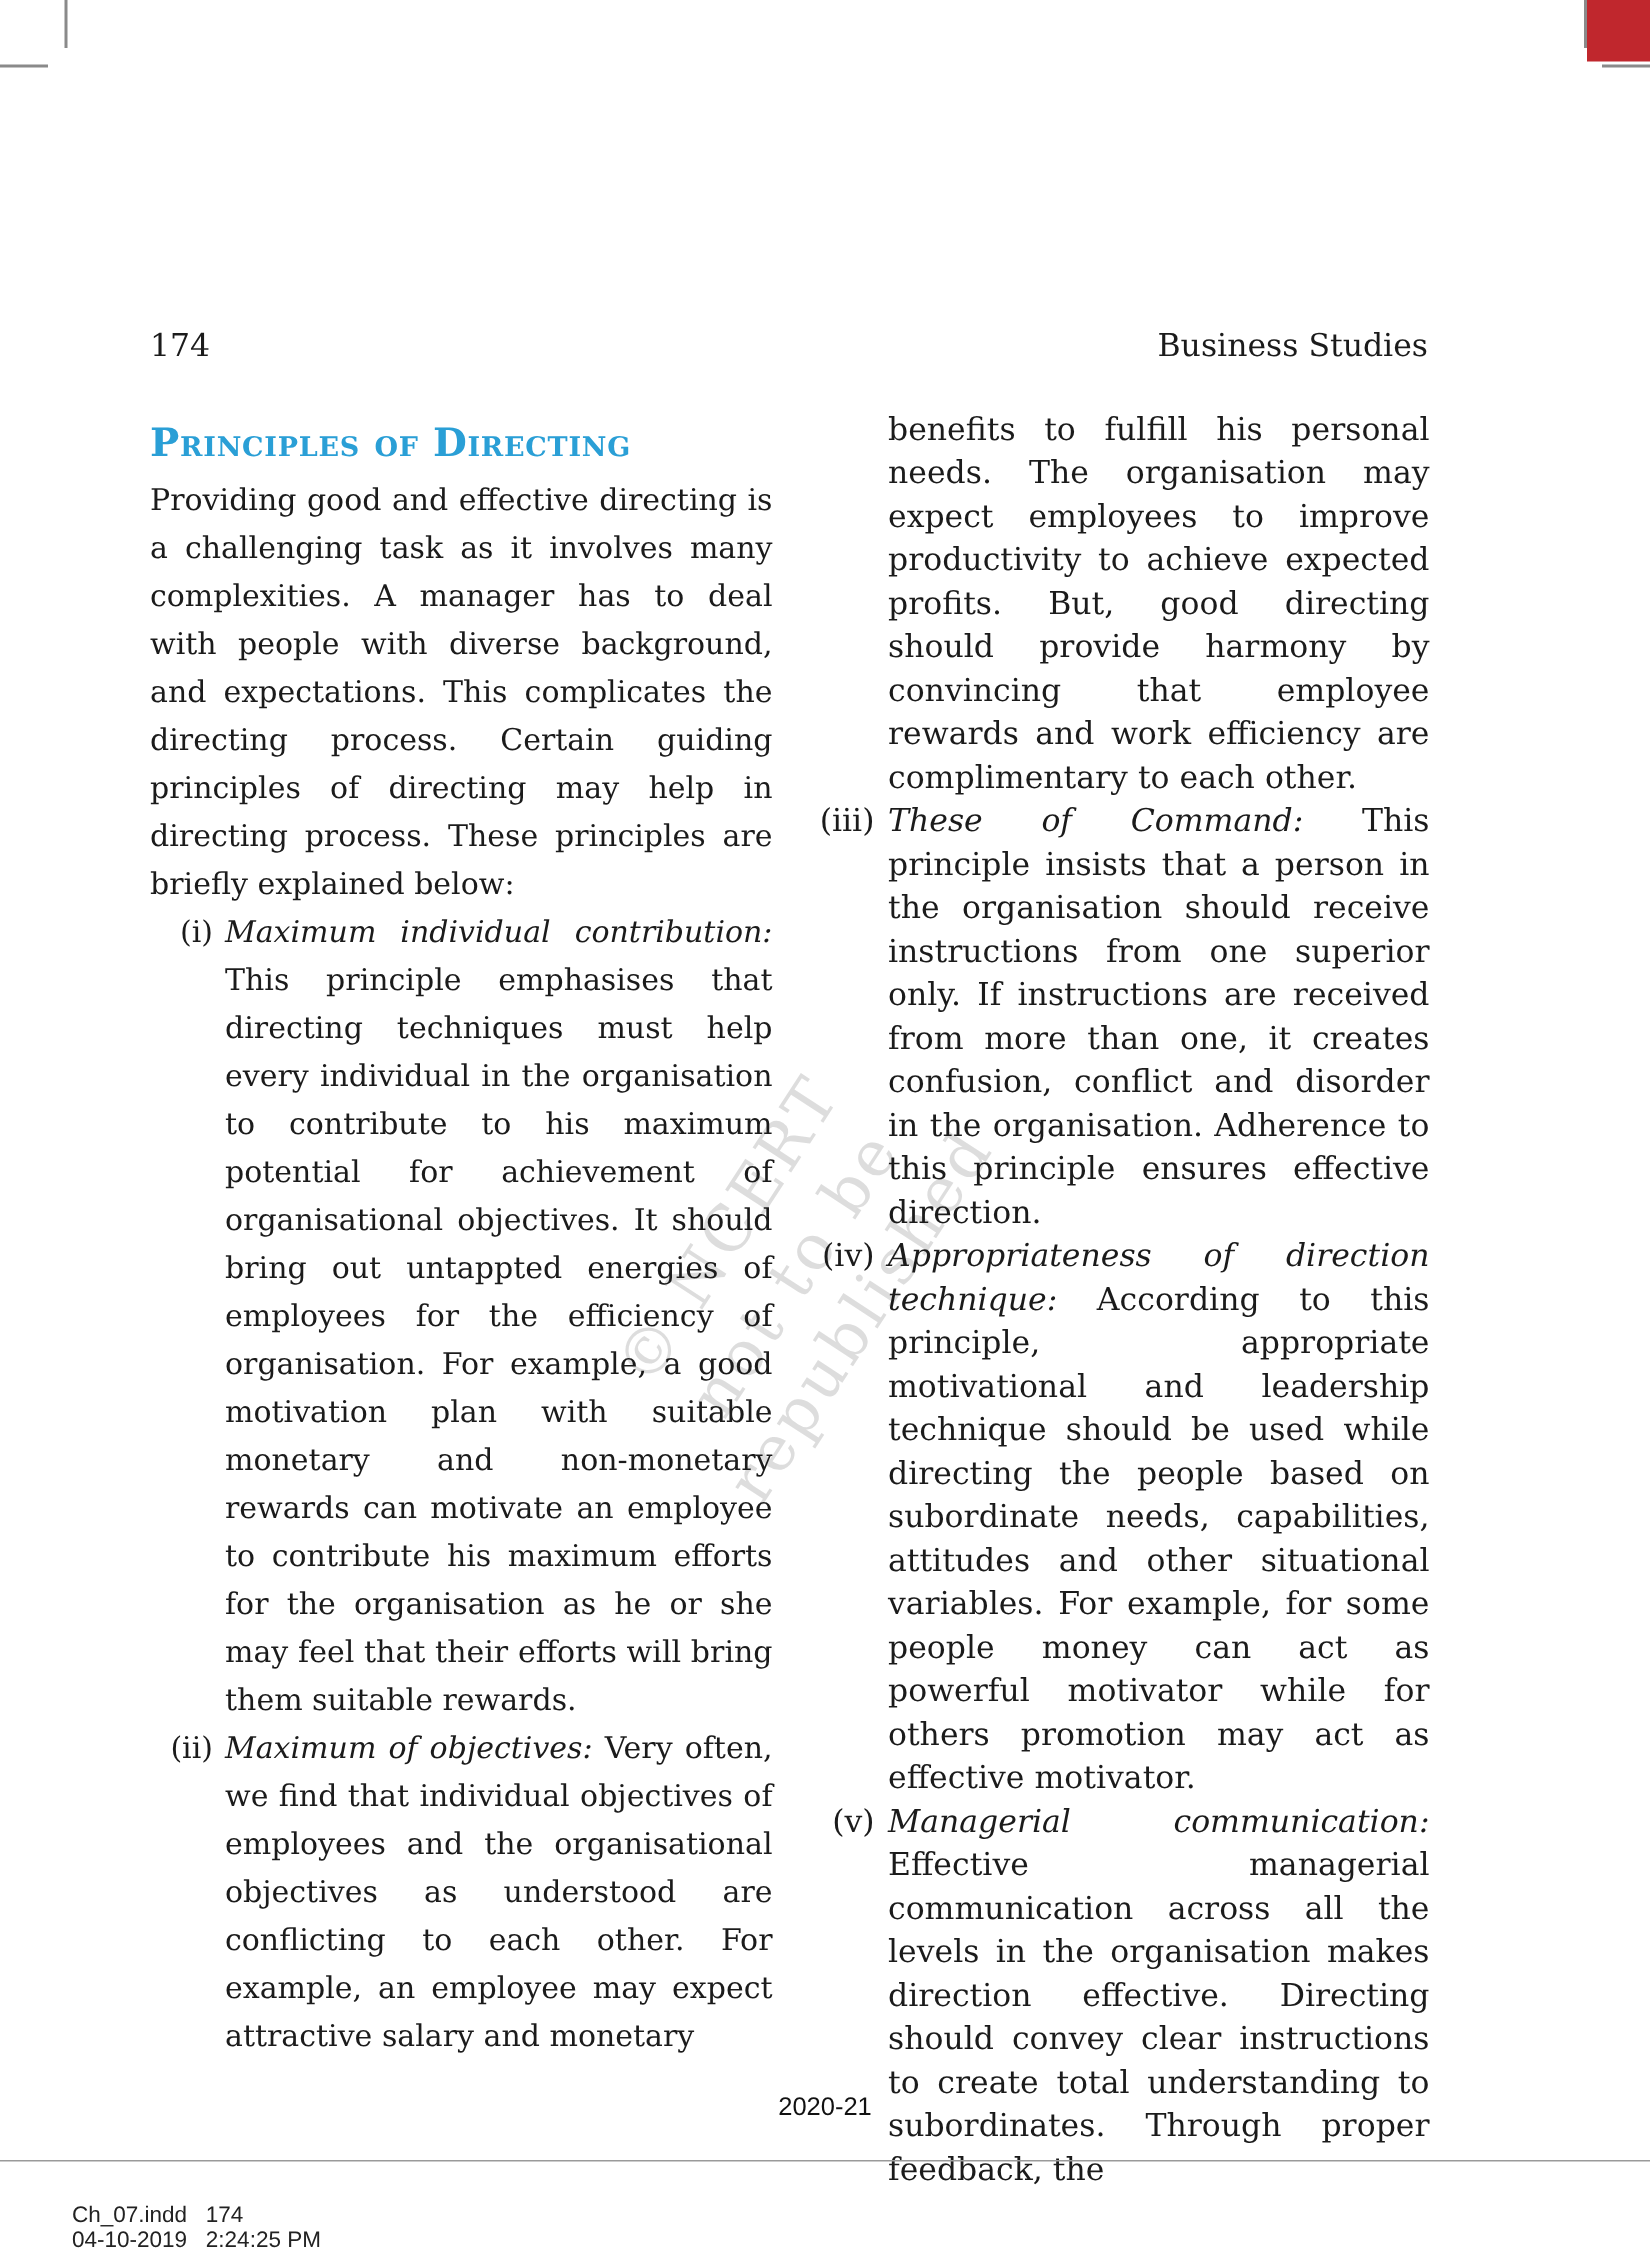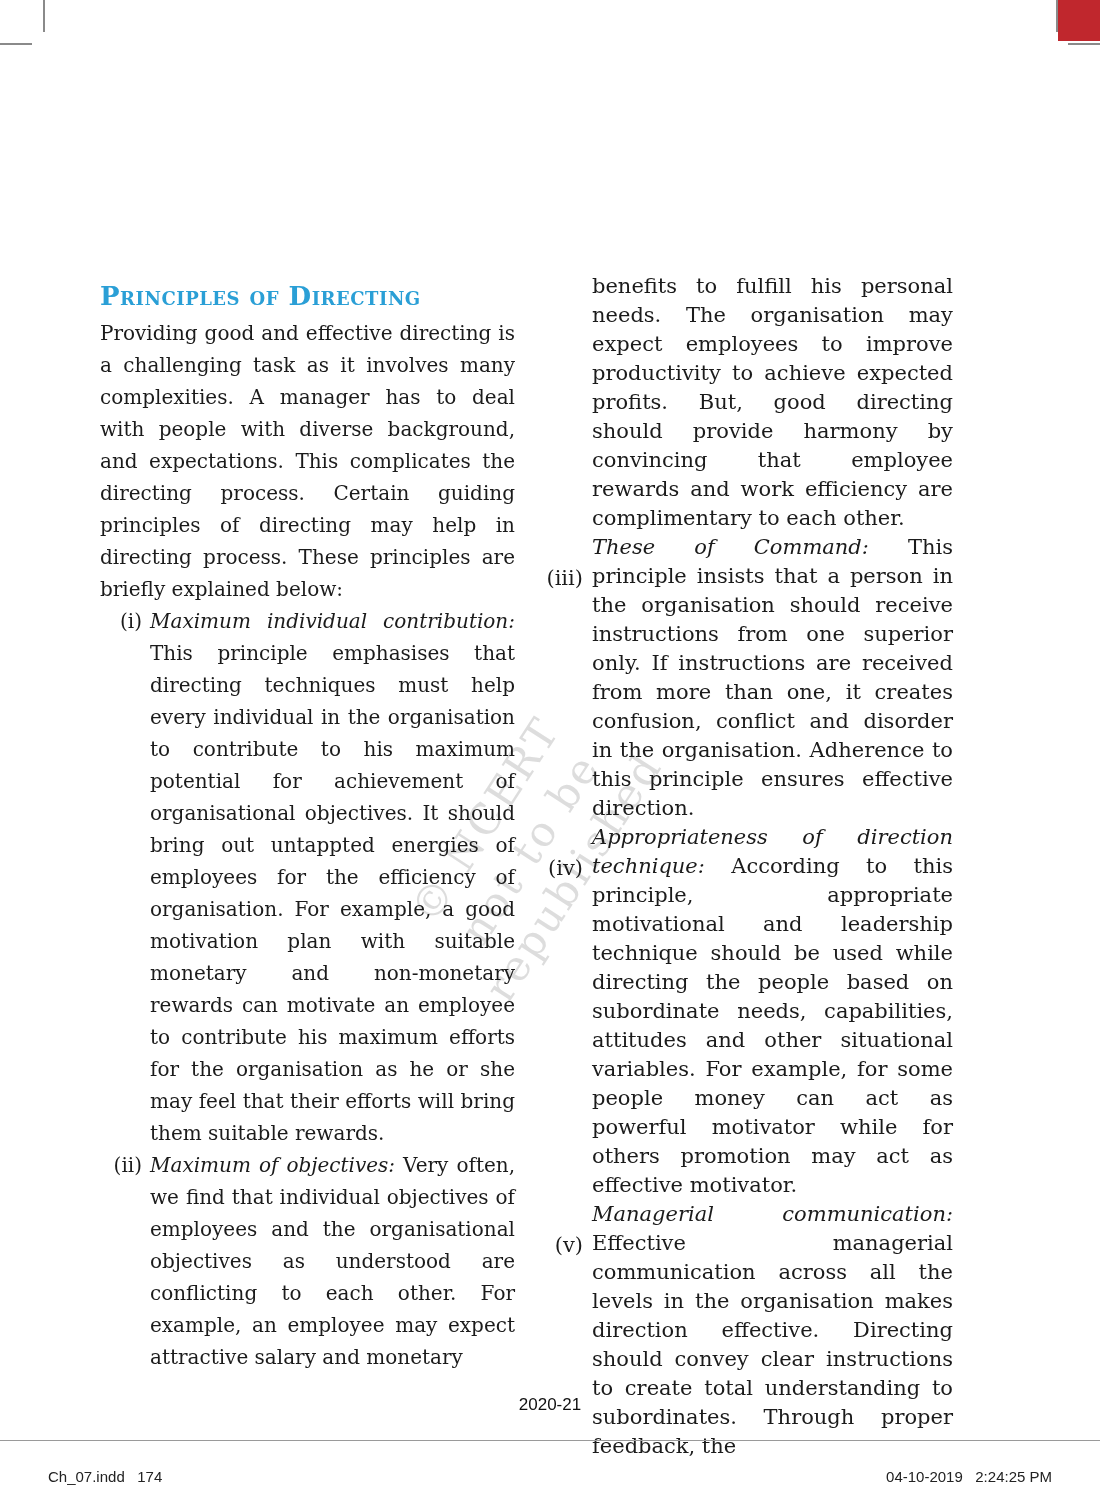--- a/index.html
+++ b/index.html
@@ -33,43 +33,47 @@
   .cont-left{margin-left:50px !important;width:365px;}
   .cont-right{margin-left:47px !important;width:361px;}
 
   h2.heading{margin:7px 0 4px 0;font-weight:bold;font-variant:small-caps;
              color:var(--heading_blue,#2a9fd6);font-size:26px;line-height:34px;
              letter-spacing:.5px;text-align:left;}
 
   .item{position:relative;padding-left:50px;}
   .col-right .item{padding-left:47px;}
   .item .marker{position:absolute;left:0;top:0;width:42px;text-align:right;}
-  .col-right .item .marker{width:38px;margin-top:31px;}
+  .col-right .item .marker{width:38px;}
   .lead{font-style:italic;}
 
   
   .year{position:absolute;left:0;top:1395px;width:1100px;text-align:center;
         font-family:"Liberation Sans", sans-serif;font-size:17px;color:#111;}
   .rule{position:absolute;left:0;top:1440px;width:1100px;height:1px;background:#9a9a9a;}
   .imprint{position:absolute;left:48px;right:48px;top:1468px;display:flex;
            justify-content:space-between;font-family:"Liberation Sans", sans-serif;
-           font-size:15px;color:#222;white-space:pre;}
+           font-size:15px;color:#222;white-space:pre;flex-direction:column;}
 </style>
 </head>
 <body>
 
 <div class="page">
 
   <div class="crop v" style="left:43px;top:0;"></div>
   <div class="crop h" style="left:0;top:43px;"></div>
   <div class="crop v" style="left:1056px;top:0;"></div>
   <div class="crop h" style="left:1068px;top:43px;"></div>
 
   <div class="tab"></div>
 
+  <div class="header">
+    <span>174</span>
+    <span>Business Studies</span>
+  </div>
 
   <div class="watermark">
     <div>© NCERT</div>
     <div>not to be republished</div>
   </div>
 
   <div class="col col-left">
 
     <h2 class="heading">Principles of Directing</h2>
 

